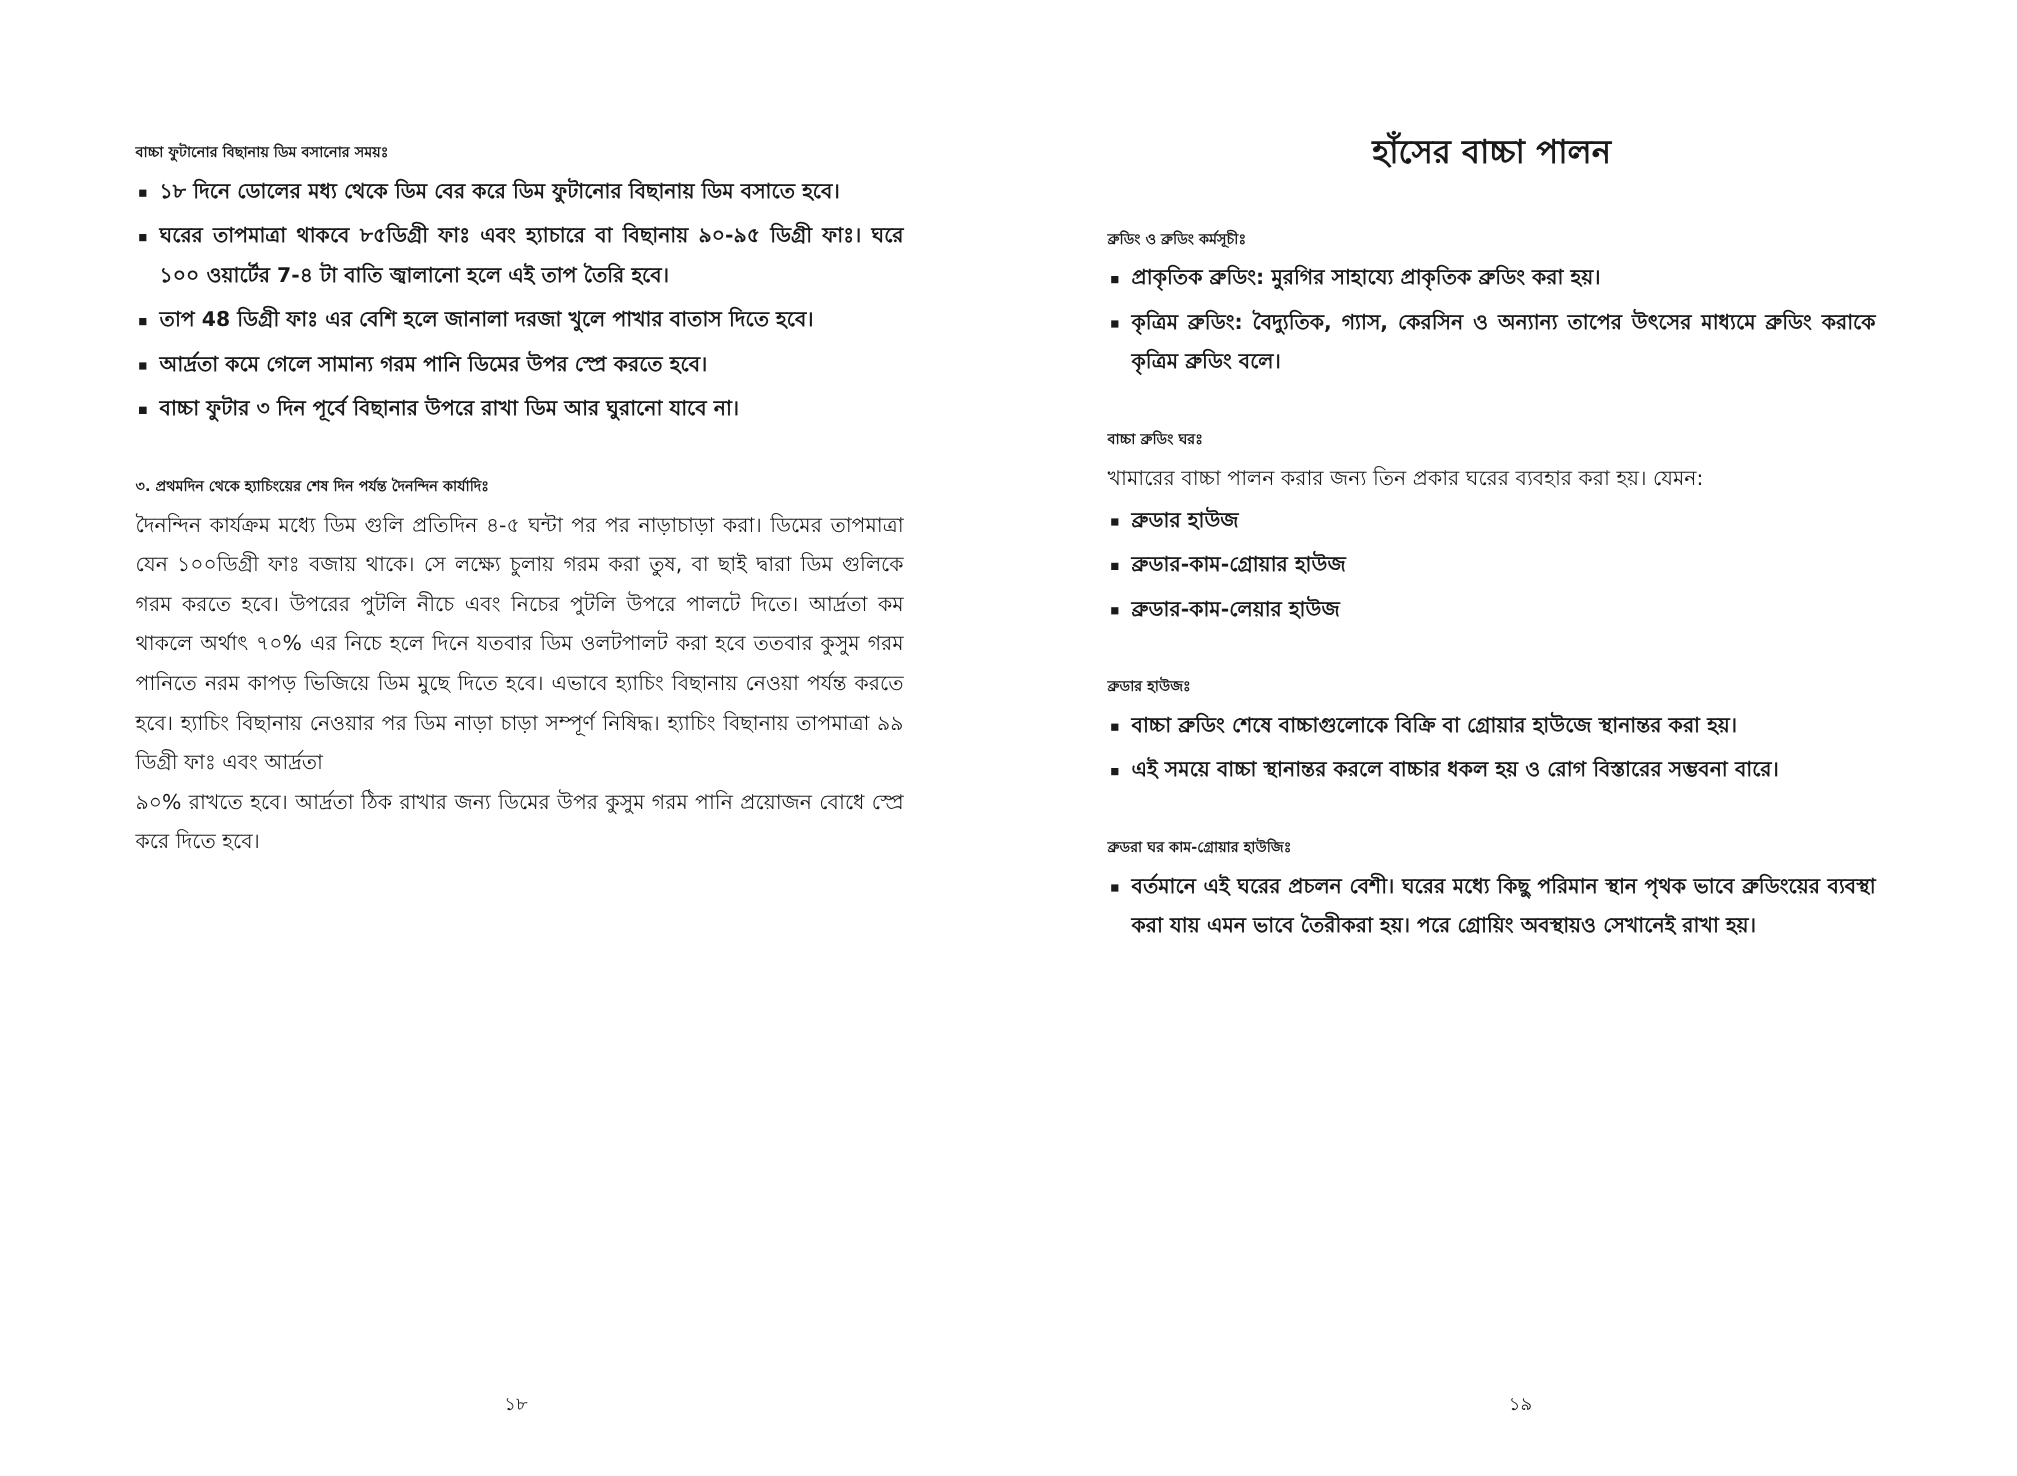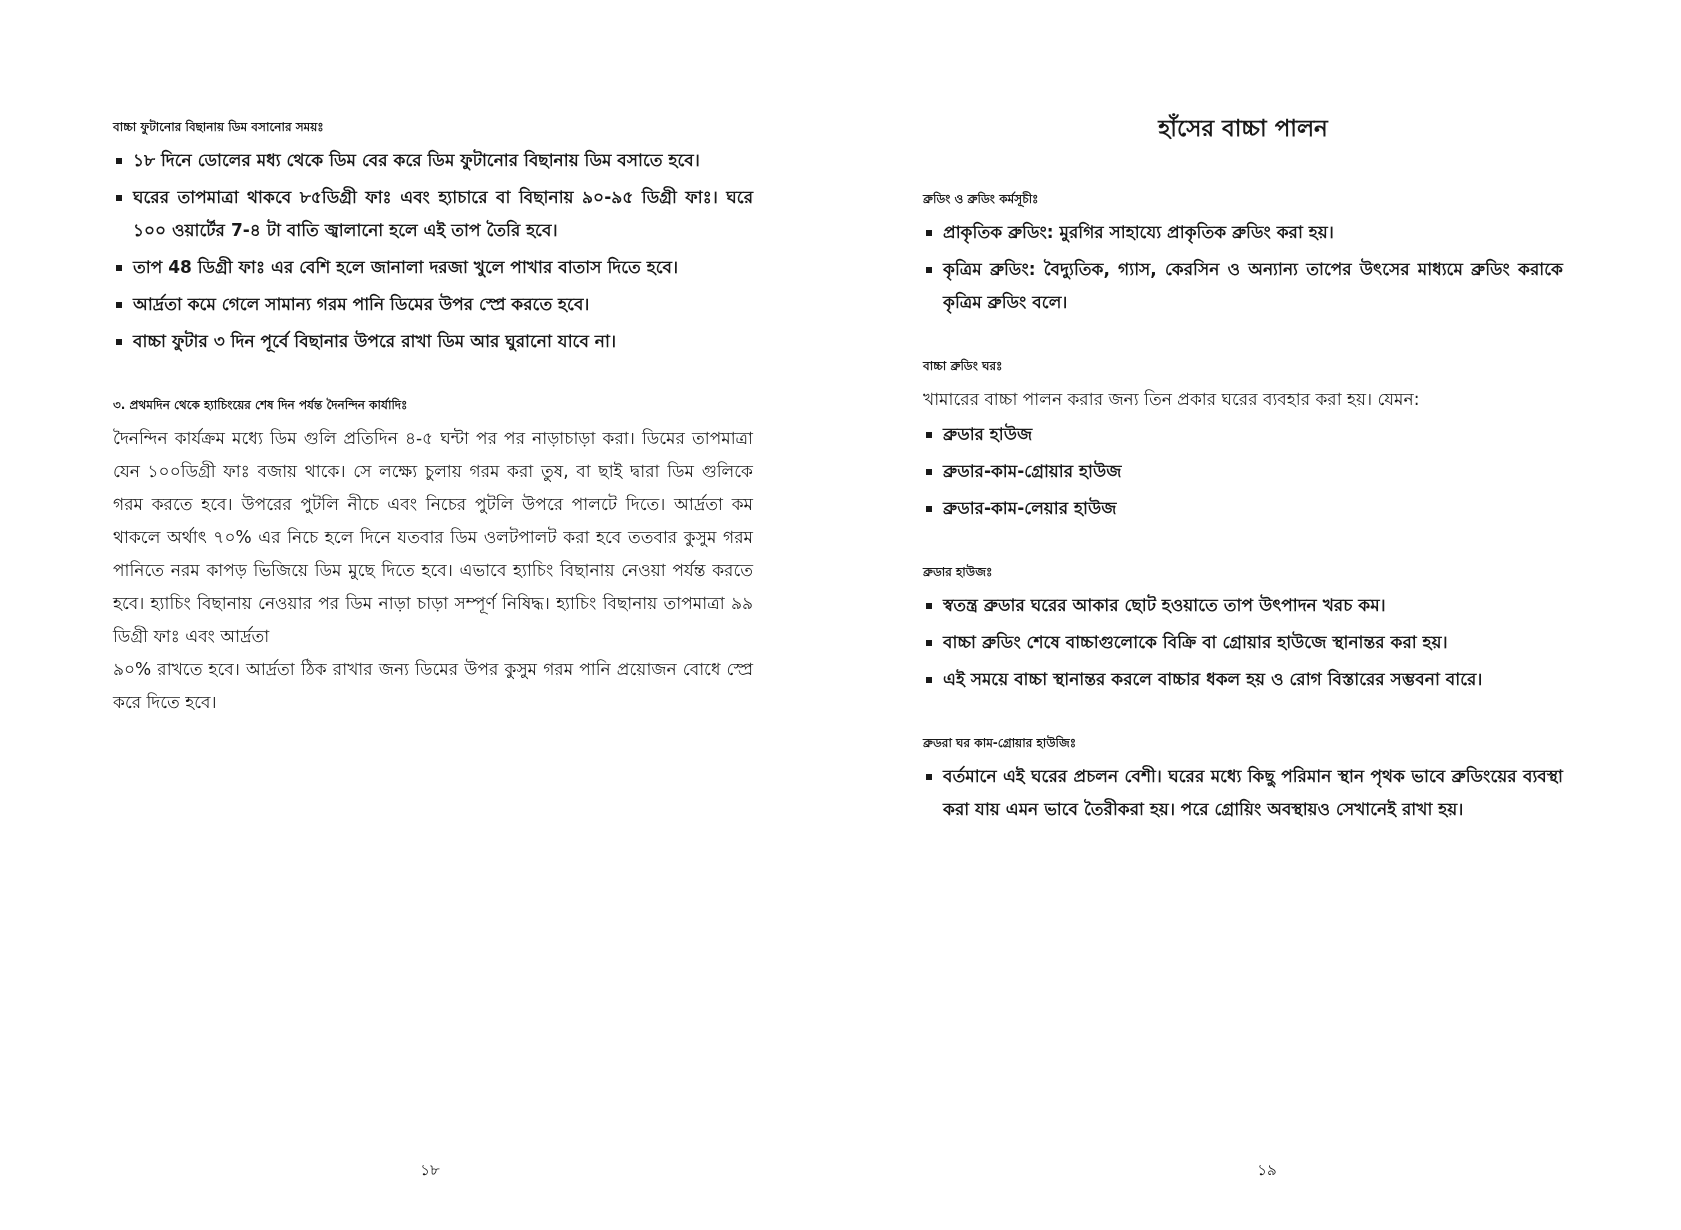--- a/index.html
+++ b/index.html
@@ -36,21 +36,21 @@
       left: 113px;
       width: 640px;
     }
     .page-right .content {
       left: 83px;
       width: 640px;
     }
     .chapter-title {
       text-align: center;
       font-weight: bold;
-      font-size: 23px;
+      font-size: 27px;
       margin: 0 0 40px 0;
       line-height: 32px;
     }
     .section-heading {
       font-weight: bold;
       font-size: 12px;
       line-height: 30px;
       margin: 0 0 2px 0;
     }
     .section {
@@ -148,21 +148,20 @@
       <ul class="bullets">
         <li><span class="bullet-marker"></span><span>ব্রুডার হাউজ</span></li>
         <li><span class="bullet-marker"></span><span>ব্রুডার-কাম-গ্রোয়ার হাউজ</span></li>
         <li><span class="bullet-marker"></span><span>ব্রুডার-কাম-লেয়ার হাউজ</span></li>
       </ul>
     </div>
 
     <div class="section">
       <h2 class="section-heading">ব্রুডার হাউজঃ</h2>
       <ul class="bullets">
-        <li><span class="bullet-marker"></span><span>স্বতন্ত্র ব্রুডার ঘরের আকার ছোট হওয়াতে তাপ উৎপাদন খরচ কম।</span></li>
         <li><span class="bullet-marker"></span><span>বাচ্চা ব্রুডিং শেষে বাচ্চাগুলোকে বিক্রি বা গ্রোয়ার হাউজে স্থানান্তর করা হয়।</span></li>
         <li><span class="bullet-marker"></span><span>এই সময়ে বাচ্চা স্থানান্তর করলে বাচ্চার ধকল হয় ও রোগ বিস্তারের সম্ভবনা বারে।</span></li>
       </ul>
     </div>
 
     <div class="section">
       <h2 class="section-heading">ব্রুডরা ঘর কাম-গ্রোয়ার হাউজিঃ</h2>
       <ul class="bullets">
         <li><span class="bullet-marker"></span><span>বর্তমানে এই ঘরের প্রচলন বেশী। ঘরের মধ্যে কিছু পরিমান স্থান পৃথক ভাবে ব্রুডিংয়ের ব্যবস্থা করা যায় এমন ভাবে তৈরীকরা হয়। পরে গ্রোয়িং অবস্থায়ও সেখানেই রাখা হয়।</span></li>
       </ul>

